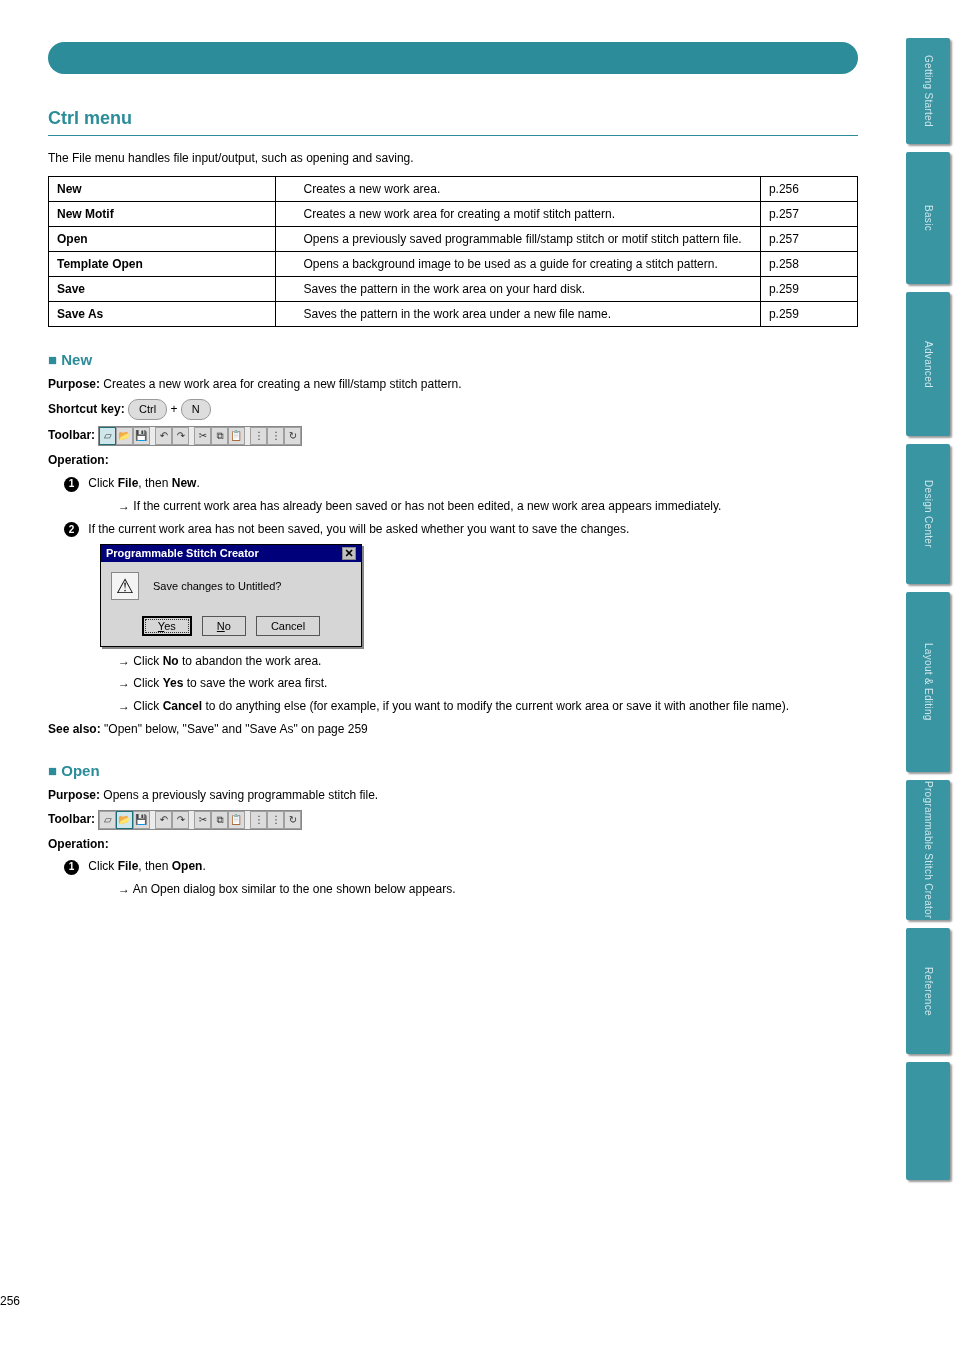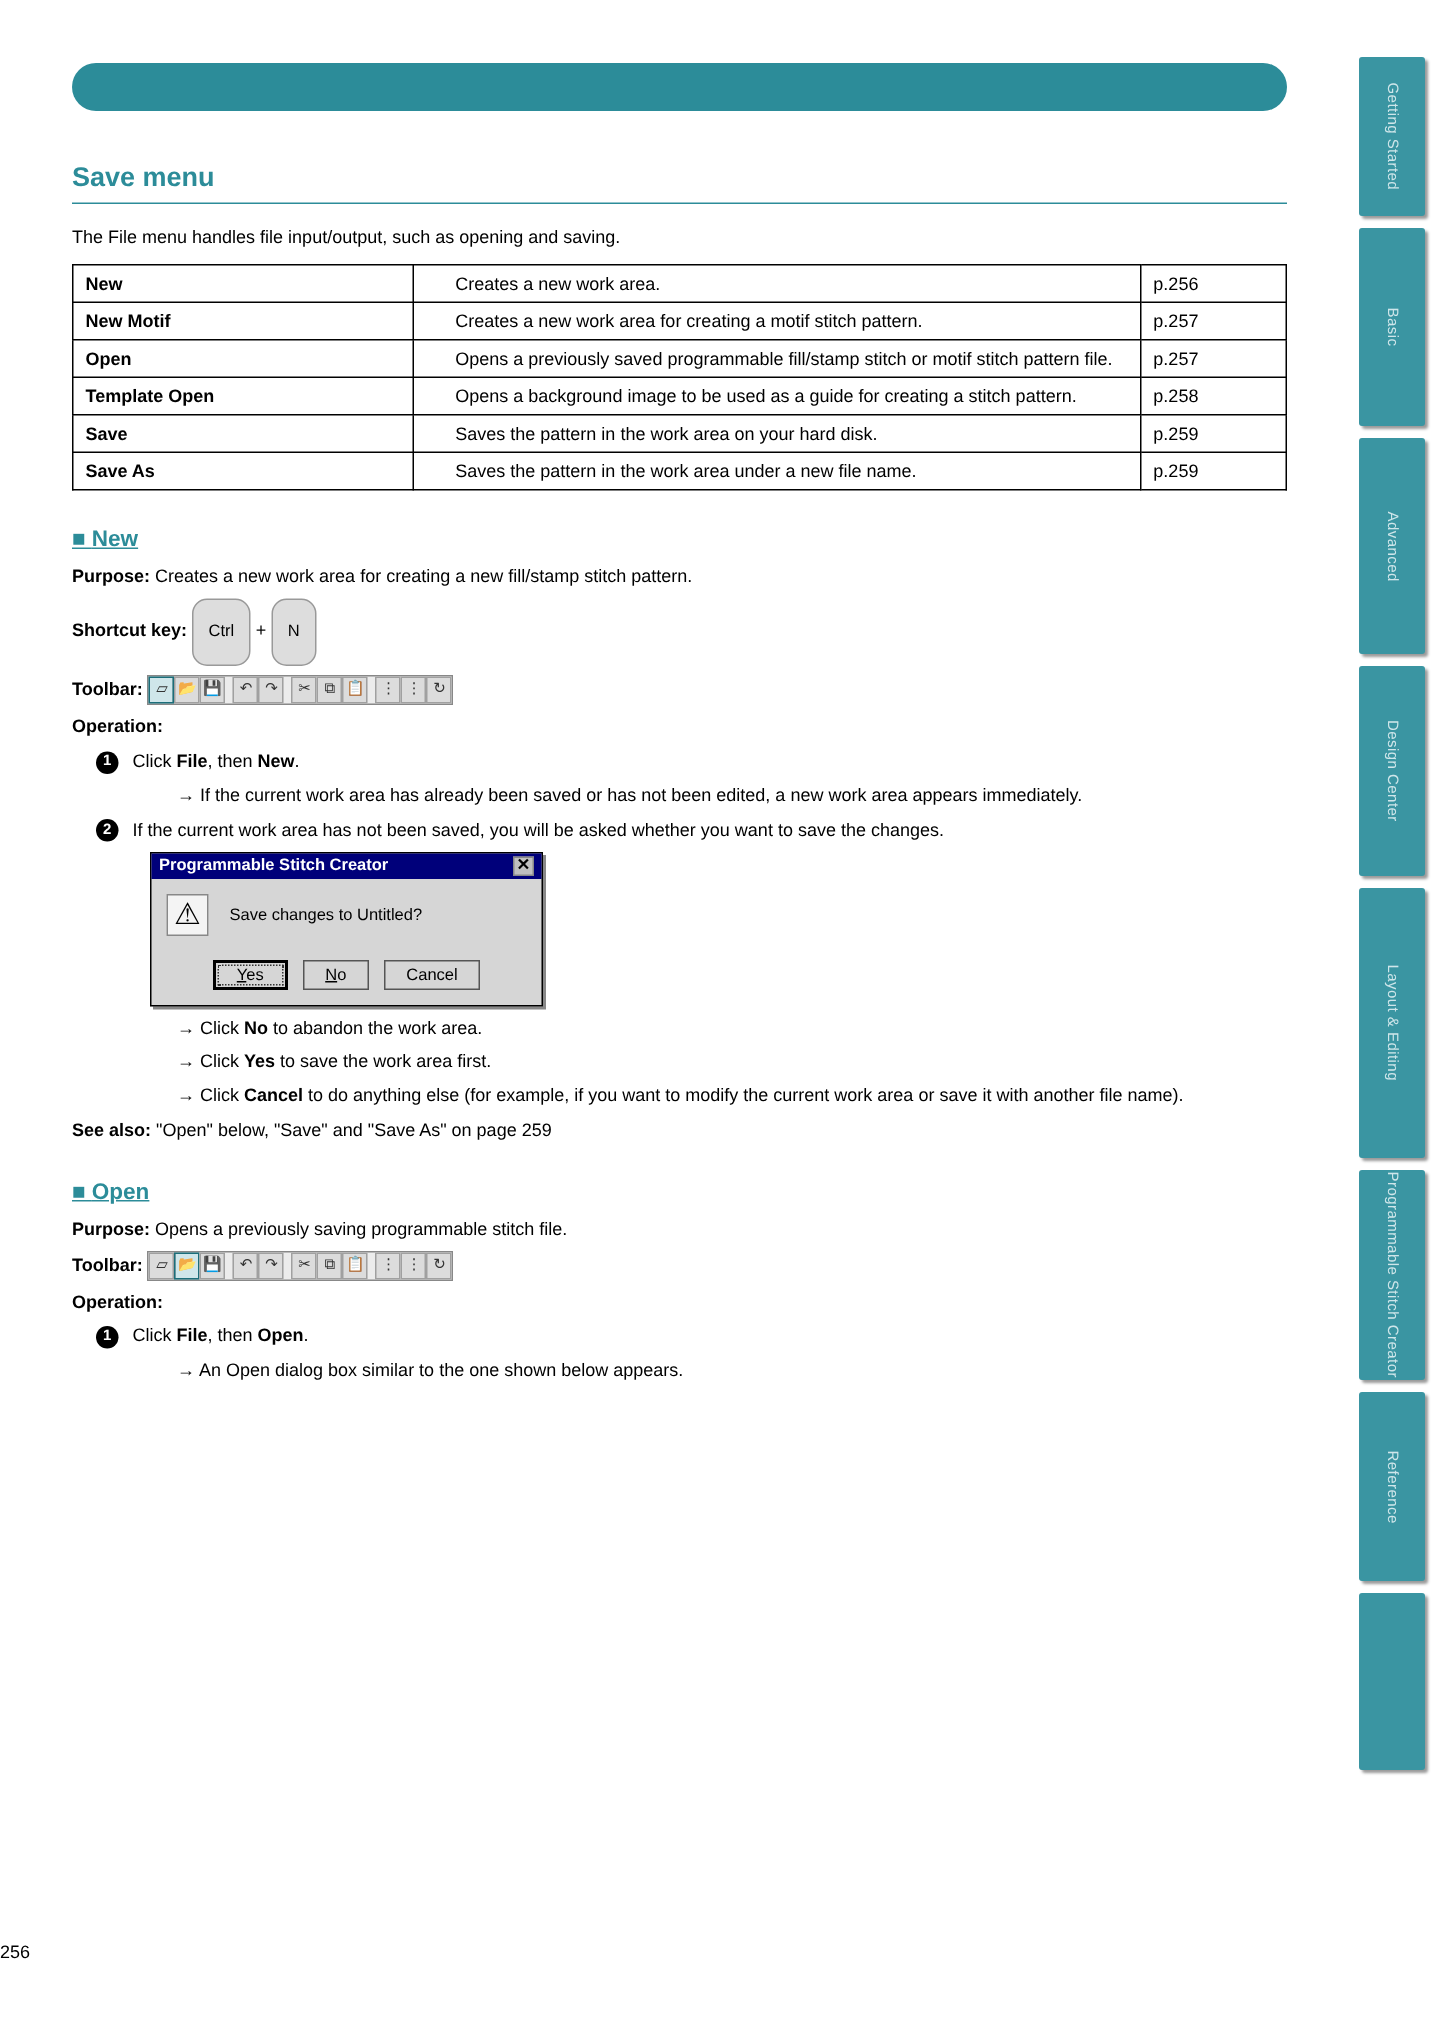--- a/index.html
+++ b/index.html
@@ -10,23 +10,23 @@
   .side-tab span { writing-mode: vertical-rl; text-orientation: mixed; font-size: 10px; color: #cfe6ea; letter-spacing: 0.3px; }
   .page { position: absolute; top: 108px; left: 48px; width: 810px; }
   h2.section { color: #2c8c99; font-size: 18px; font-weight: bold; margin-bottom: 6px; }
   .rule { border-top: 1px solid #2c8c99; margin-bottom: 14px; }
   .intro { font-size: 12px; line-height: 1.35; margin-bottom: 10px; }
   table.cmds { width: 100%; border-collapse: collapse; margin-bottom: 10px; }
   table.cmds td { border: 1px solid #000; padding: 5px 8px; font-size: 12px; vertical-align: top; }
   table.cmds td.c1 { width: 28%; font-weight: bold; }
   table.cmds td.c2 { width: 60%; padding-left: 28px; }
   table.cmds td.c3 { width: 12%; }
-  .sub-h { font-size: 15px; font-weight: bold; color: #2c8c99; margin-top: 24px; margin-bottom: 8px; text-decoration: underline; }
+  .sub-h { font-size: 15px; font-weight: bold; color: #2c8c99; margin-top: 24px; margin-bottom: 8px; }
   .body-p { font-size: 12px; line-height: 1.4; margin: 6px 0; }
-  .key { display:inline-block; border:1px solid #999; background:#ddd; border-radius:10px; padding:14px 10px; font-size:11px; }
+  .key { display:inline-block; border:1px solid #999; background:#ddd; border-radius:10px; padding:2px 10px; font-size:11px; }
   .toolbar-img { display:inline-block; border:1px solid #888; background:#ececec; height:20px; vertical-align:middle; }
   .tb-btn { display:inline-block; border:1px solid #a0a0a0; background:#dcdcdc; width:17px; height:18px; margin:0; vertical-align:top; position:relative; }
   .tb-btn.sel { outline:1px solid #1b6e7a; outline-offset:-1px; background:#cfe6ea; }
   .tb-sep { display:inline-block; width:5px; height:18px; }
   .tb-glyph { position:absolute; inset:0; display:flex; align-items:center; justify-content:center; font-size:10px; color:#333; }
   .step-wrap { margin-left: 16px; }
   .step-num { display:inline-flex; width:15px; height:15px; background:#000; color:#fff; border-radius:50%; align-items:center; justify-content:center; font-size:10px; font-weight:bold; margin-right:6px; vertical-align:middle; }
   .arrow { color:#000; font-weight:bold; }
   .dialog { width:262px; border:1px solid #000; background:#d6d6d6; box-shadow: 2px 2px 0 #888; font-size:11px; margin-left: 36px; margin-top: 6px; }
   .dlg-title { background:#00007a; color:#fff; padding:2px 5px; display:flex; justify-content:space-between; font-weight:bold; font-size:11px; }
@@ -66,21 +66,21 @@
       <span>Programmable Stitch Creator</span>
     </div>
   <div class="side-tab" style="height:126px">
       <span>Reference</span>
     </div>
   <div class="side-tab" style="height:118px"></div>
 </div>
 
 <div class="page">
 
-  <h2 class="section">Save menu</h2>
+  <h2 class="section">Ctrl menu</h2>
   <div class="rule"></div>
   <p class="intro">The File menu handles file input/output, such as opening and saving.</p>
 
   <table class="cmds">
     <tbody>
         <tr>
           <td class="c1">New</td>
           <td class="c2">Creates a new work area.</td>
           <td class="c3">p.256</td>
         </tr>

